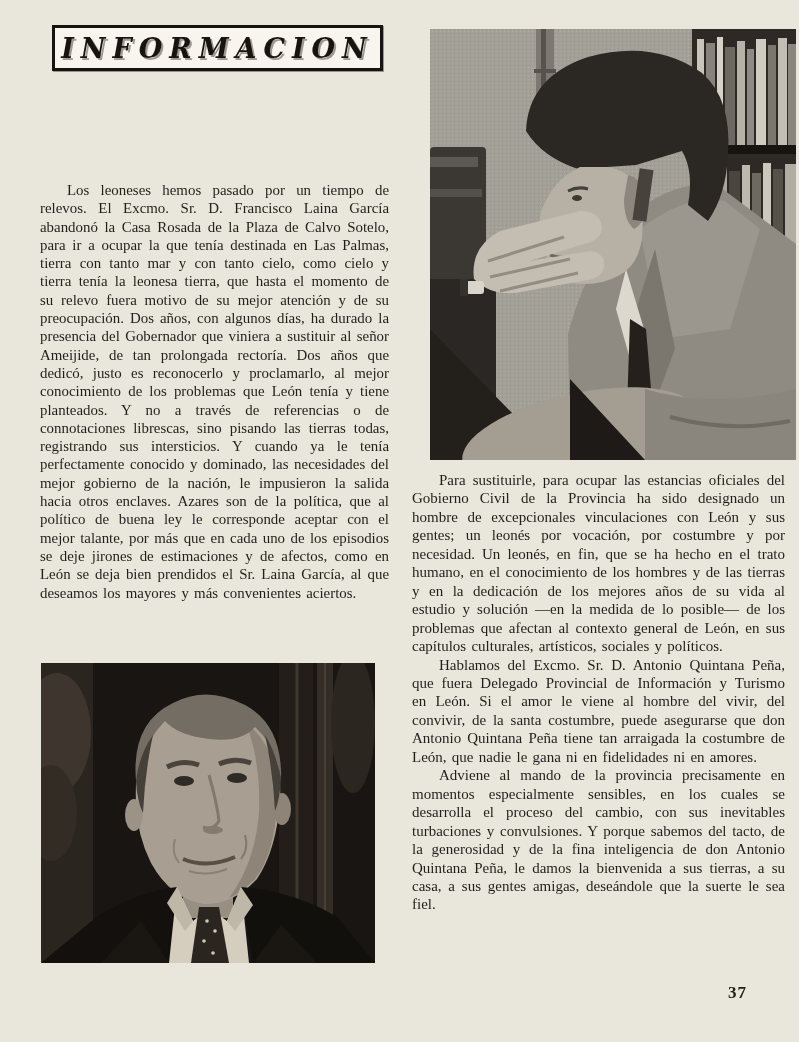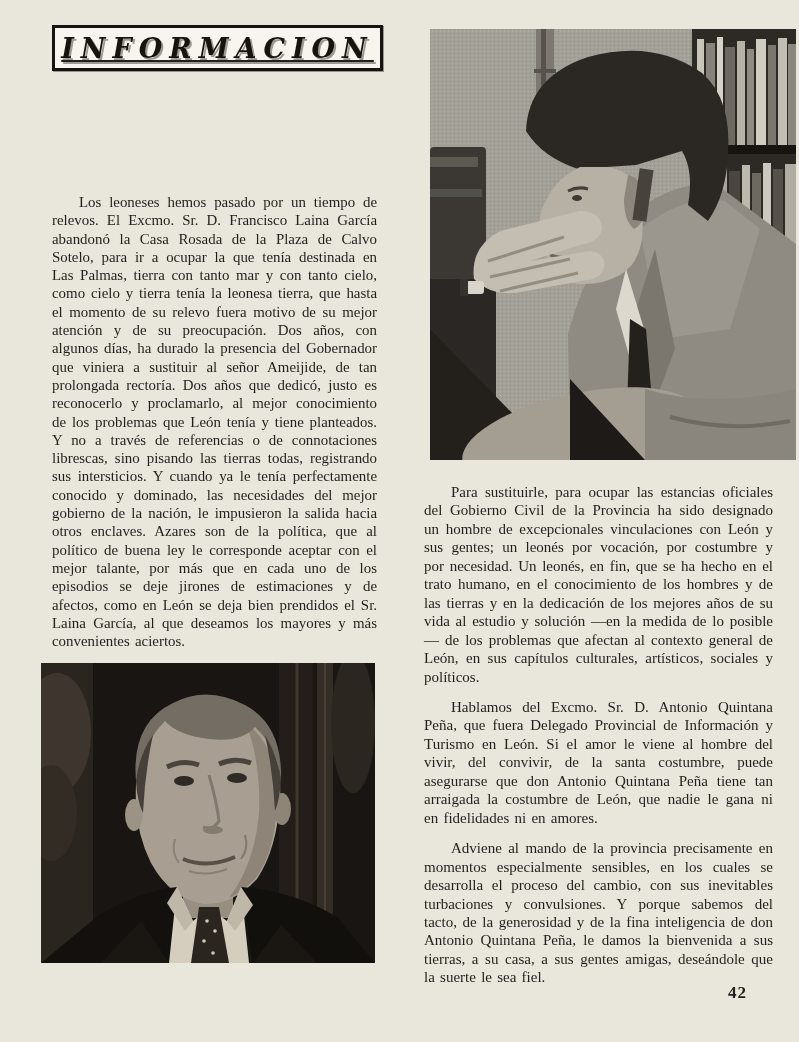--- a/index.html
+++ b/index.html
@@ -7,37 +7,36 @@
     position:relative; width:799px; height:1042px;
     background:#e9e6dc; overflow:hidden;
     font-family:"Liberation Serif", serif; color:#211f1b;
   }
   
   .logo-box {
     position:absolute; left:52px; top:25px; width:331px; height:46px;
     background:#f7f5ed; border:3px solid #151413; box-sizing:border-box;
     display:flex; align-items:center; justify-content:center;
     box-shadow:1px 1px 0 #9a968c;
-    text-decoration:underline;
   }
   .logo-text {
     font-family:"DejaVu Serif", serif; font-weight:bold; font-style:italic;
     font-size:27px; letter-spacing:7px; color:#17130e;
     text-shadow:2px 2px 0 rgba(70,64,54,.5), 1px 1px 0 #f7f5ed;
     white-space:nowrap;
   }
   
   .article-title {
     position:absolute; left:49px; top:136px;
     font-family:"Liberation Sans", sans-serif; font-weight:bold;
     font-size:18.5px; letter-spacing:3.5px; color:#171614; white-space:nowrap;
   }
   
   .col { text-align:justify; word-spacing:1.5px; }
-  .col p { margin:12px; text-indent:27px; }
+  .col p { margin:0; text-indent:27px; }
   .col-left {
     position:absolute; left:40px; top:181px; width:349px;
     font-size:14.9px; line-height:18.3px;
   }
   .col-right {
     position:absolute; left:412px; top:471px; width:373px;
     font-size:15px; line-height:18.45px;
   }
   
   .photo-top    { position:absolute; left:430px; top:29px;  width:366px; height:431px; }
@@ -231,15 +230,15 @@
       </g>
     </svg>
   </div>
 
   <div class="col col-right">
     <p>Para sustituirle, para ocupar las estancias oficiales del Gobierno Civil de la Provincia ha sido designado un hombre de excepcionales vinculaciones con León y sus gentes; un leonés por vocación, por costumbre y por necesidad. Un leonés, en fin, que se ha hecho en el trato humano, en el conocimiento de los hombres y de las tierras y en la dedicación de los mejores años de su vida al estudio y solución —en la medida de lo posible— de los problemas que afectan al contexto general de León, en sus capítulos culturales, artísticos, sociales y políticos.</p>
     <p>Hablamos del Excmo. Sr. D. Antonio Quintana Peña, que fuera Delegado Provincial de Información y Turismo en León. Si el amor le viene al hombre del vivir, del convivir, de la santa costumbre, puede asegurarse que don Antonio Quintana Peña tiene tan arraigada la costumbre de León, que nadie le gana ni en fidelidades ni en amores.</p>
     <p>Adviene al mando de la provincia precisamente en momentos especialmente sensibles, en los cuales se desarrolla el proceso del cambio, con sus inevitables turbaciones y convulsiones. Y porque sabemos del tacto, de la generosidad y de la fina inteligencia de don Antonio Quintana Peña, le damos la bienvenida a sus tierras, a su casa, a sus gentes amigas, deseándole que la suerte le sea fiel.</p>
   </div>
 
-  <div class="page-number">42</div>
+  <div class="page-number">37</div>
 
 </div>
 
 </body></html>

